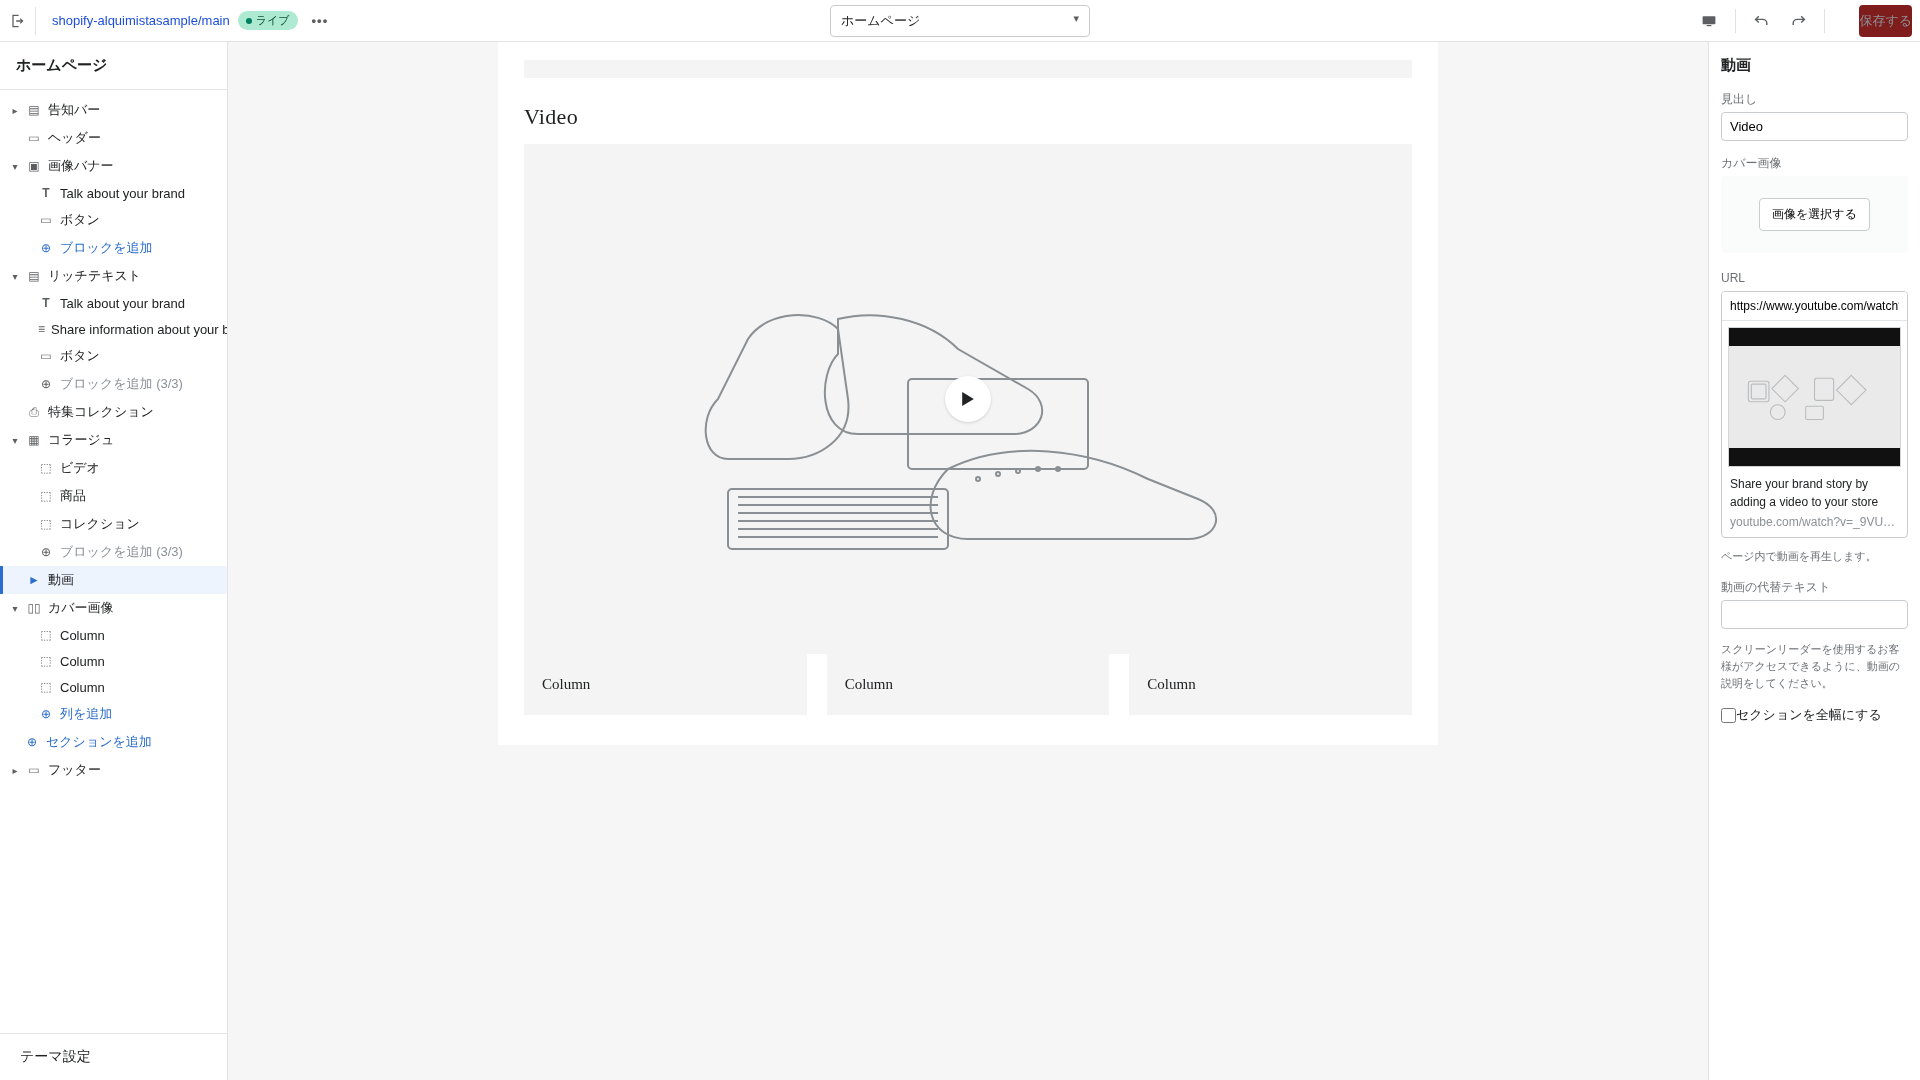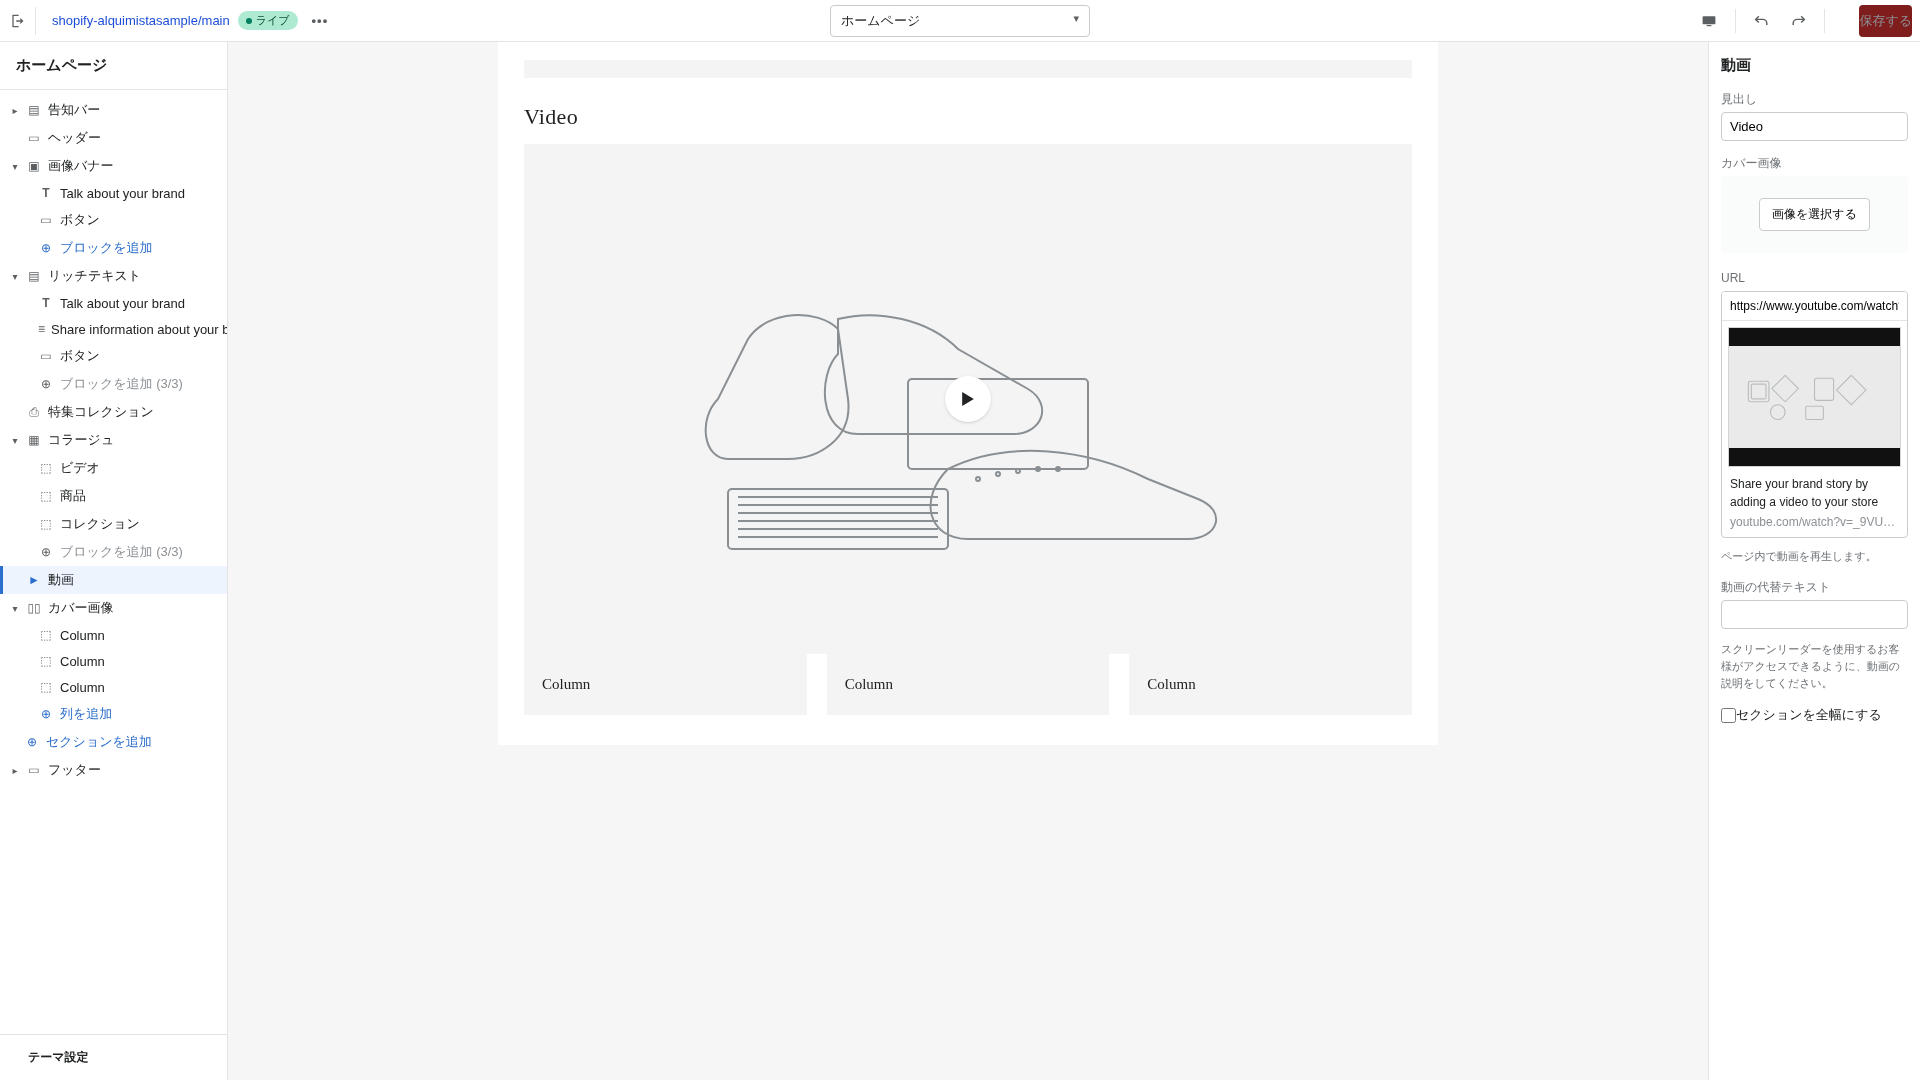--- a/index.html
+++ b/index.html
@@ -29,21 +29,21 @@
   .tree-item.selected { background: #edf4fe; }
   .selected-bar { position:relative; }
   .selected-bar::before { content:""; position:absolute; left:0; top:0; bottom:0; width:3px; background:#2c6ecb; }
   .tree-item.child { padding-left: 38px; }
   .tree-item.child2 { padding-left: 24px; }
   .tree-item.add { color: #2c6ecb; }
   .tree-item.disabled { color: #8c9196; }
   .caret { width: 10px; font-size: 10px; color: #5c5f62; text-align:center; display:inline-block;}
   .sec-icon { width: 16px; height: 16px; display: inline-flex; align-items: center; justify-content: center; font-size: 12px; color:#5c5f62;}
   .sec-icon.blue { color:#2c6ecb; }
-  .theme-settings { border-top: 1px solid #e1e3e5; padding: 14px 28px; font-weight: 700; font-size: 12px; cursor: pointer; }
+  .theme-settings { border-top: 1px solid #e1e3e5; padding: 14px 20px; font-weight: 400; font-size: 14px; cursor: pointer; }
   
   
   .preview { flex: 1; background: #f6f6f7; overflow-y: auto; padding: 0 18px 40px; }
   .preview-inner { background: #fff; max-width: 940px; margin: 0 auto; padding: 18px 26px 30px; }
   .placeholder-row { height: 18px; background:#f4f4f4; margin-bottom: 26px; display:flex; gap:20px;}
   .placeholder-row > div { flex:1; background:#f4f4f4; height:18px; border-radius:2px;}
   .section-title { font-size: 22px; font-weight: 400; margin: 24px 0 14px; letter-spacing: .3px; font-family: Georgia, serif;}
   .video-box { background: #f4f4f4; height: 510px; position: relative; display: flex; align-items: center; justify-content: center; }
   .shoe-lineart { width:72%; max-width:560px; }
   .shoe-lineart svg { width:100%; height:auto; display:block; }

